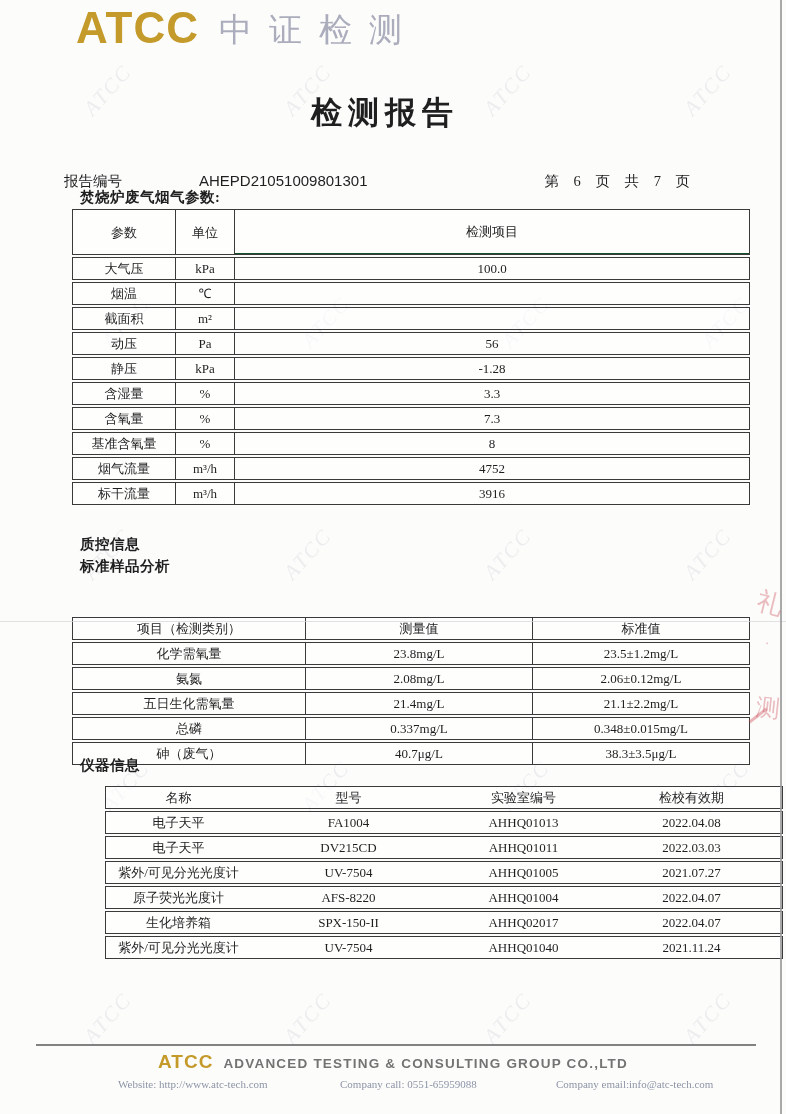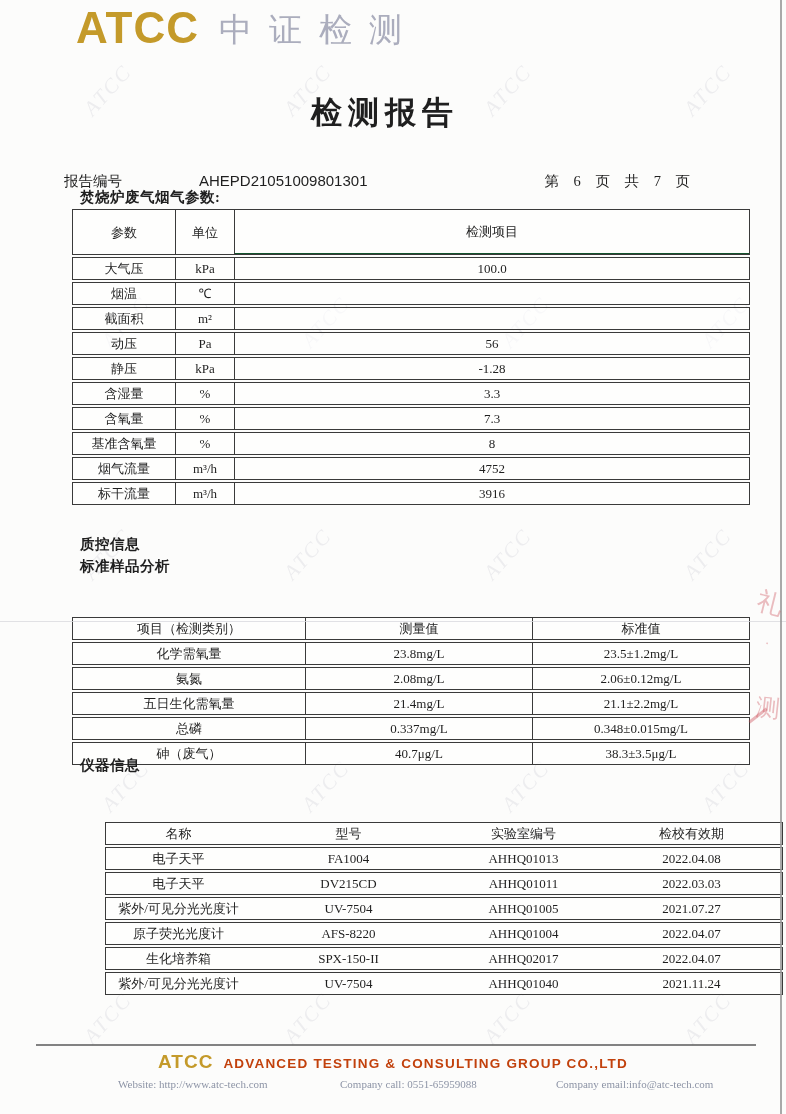--- a/index.html
+++ b/index.html
@@ -31,21 +31,21 @@
   
   .sec-title { position:absolute; left:80px; font-size:14.5px; font-weight:bold; letter-spacing:0.5px; }
   .st1 { top:188px; }
   .st2a { top:535px; }
   .st2b { top:557px; }
   .st3 { top:756px;text-align:right; }
   
   .tbl { position:absolute; left:72px; width:678px; }
   .tb1 { top:209px; }
   .tb2 { top:581px;margin-top:36px; }
-  .tb3 { top:822px;padding-left:33px; }
+  .tb3 { top:786px;padding-left:33px; }
   .trow {
     display:flex; align-items:stretch; height:21px;
     border:1px solid #3a3a3a; margin-top:2px; background:rgba(255,255,255,0.6);
   }
   .trow.first { margin-top:0; }
   .c { display:flex; align-items:center; justify-content:center; font-size:13px; line-height:1; }
   .vr { border-right:1px solid #3a3a3a; }
   
   .c1 { width:102px; } .c2 { width:58px;text-align:center; } .c3 { flex:1; }
   .thead1 { height:44px; }
@@ -58,21 +58,21 @@
   .c31 { width:145px; } .c32 { width:195px; } .c33 { width:155px; } .c34 { flex:1; }
   
   .foot-line { position:absolute; top:1044px; left:36px; right:30px; border-top:2px solid #5a5a5a; opacity:.75; }
   .foot-brand { position:absolute; top:1051px; left:0; width:786px; text-align:center; white-space:nowrap; }
   .foot-logo {
     font-family:"Liberation Sans", sans-serif; font-weight:800; font-size:19px;
     color:#c49a2a; letter-spacing:1px; margin-right:10px;
   }
   .foot-co {
     font-family:"Liberation Sans", sans-serif; font-weight:700; font-size:13.5px;
-    color:#c2410c; letter-spacing:1.2px;
+    color:#737373; letter-spacing:1.2px;
   }
   .foot-contacts { position:absolute; top:1078px; left:0; width:786px; height:16px;
     font-size:11px; color:#8d94a6; font-family:"Liberation Serif", serif; }
   .fc-web { position:absolute; left:118px; }
   .fc-call { position:absolute; left:340px; }
   .fc-mail { position:absolute; left:556px; }
   
   .wm {
     position:absolute; transform:rotate(-48deg);
     font-style:italic; font-size:21px; color:rgba(150,152,168,0.14);

